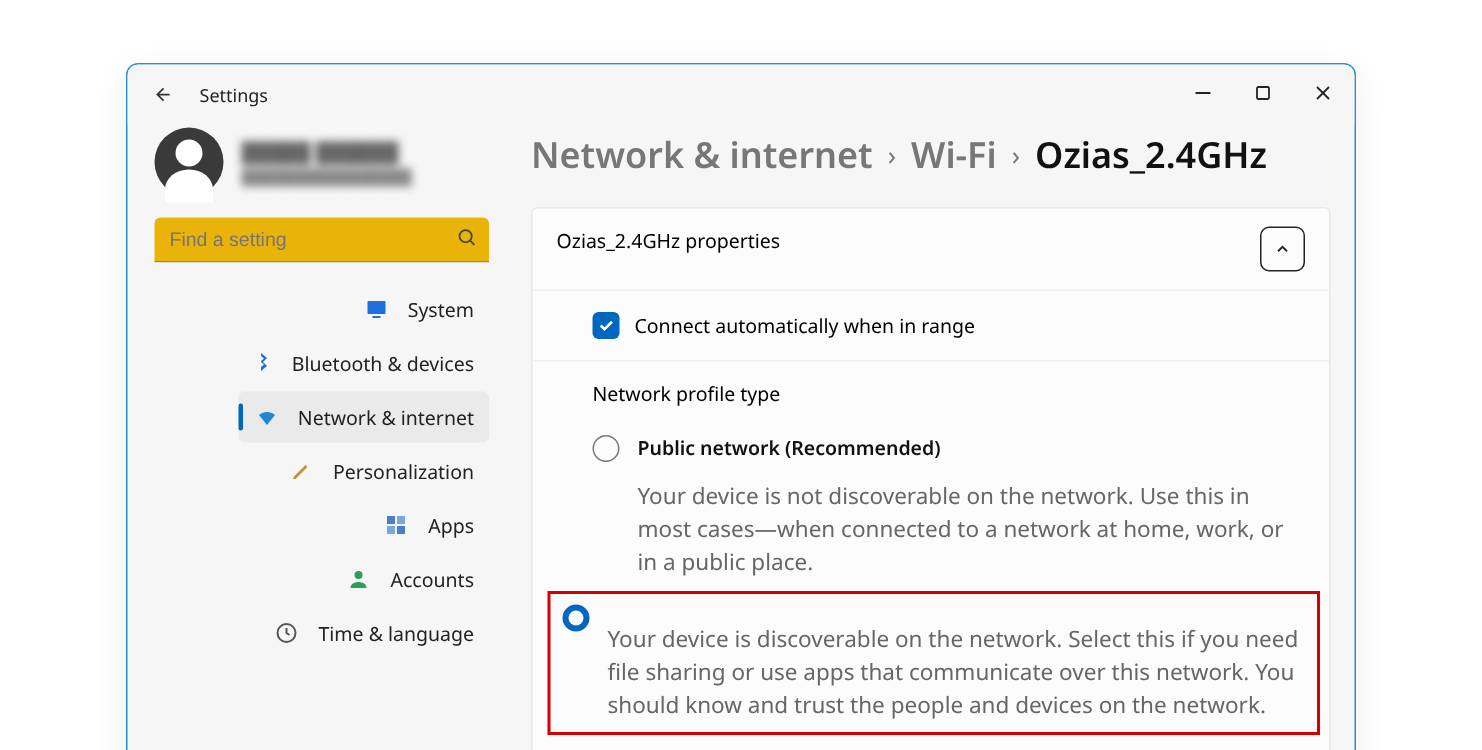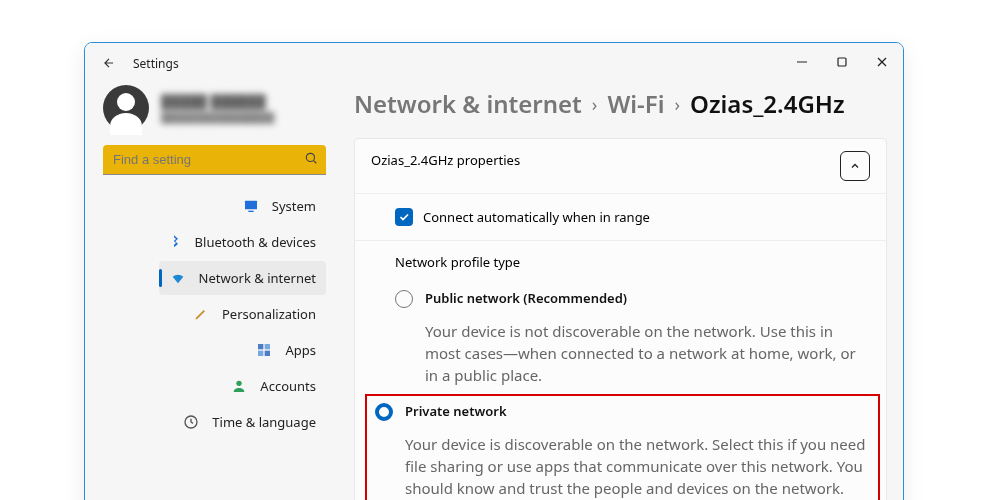--- a/index.html
+++ b/index.html
@@ -371,21 +371,20 @@
             <div class="radio"></div>
             <div>
               <div class="r-title">Public network (Recommended)</div>
               <div class="r-desc">Your device is not discoverable on the network. Use this in most cases—when connected to a network at home, work, or in a public place.</div>
             </div>
           </div>
 
           <div class="radio-row highlight">
             <div class="radio selected"></div>
             <div>
-              <div class="r-title">Private network</div>
               <div class="r-desc">Your device is discoverable on the network. Select this if you need file sharing or use apps that communicate over this network. You should know and trust the people and devices on the network.</div>
             </div>
           </div>
         </div>
 
       </div>
     </main>
   </div>
 
 </div>

